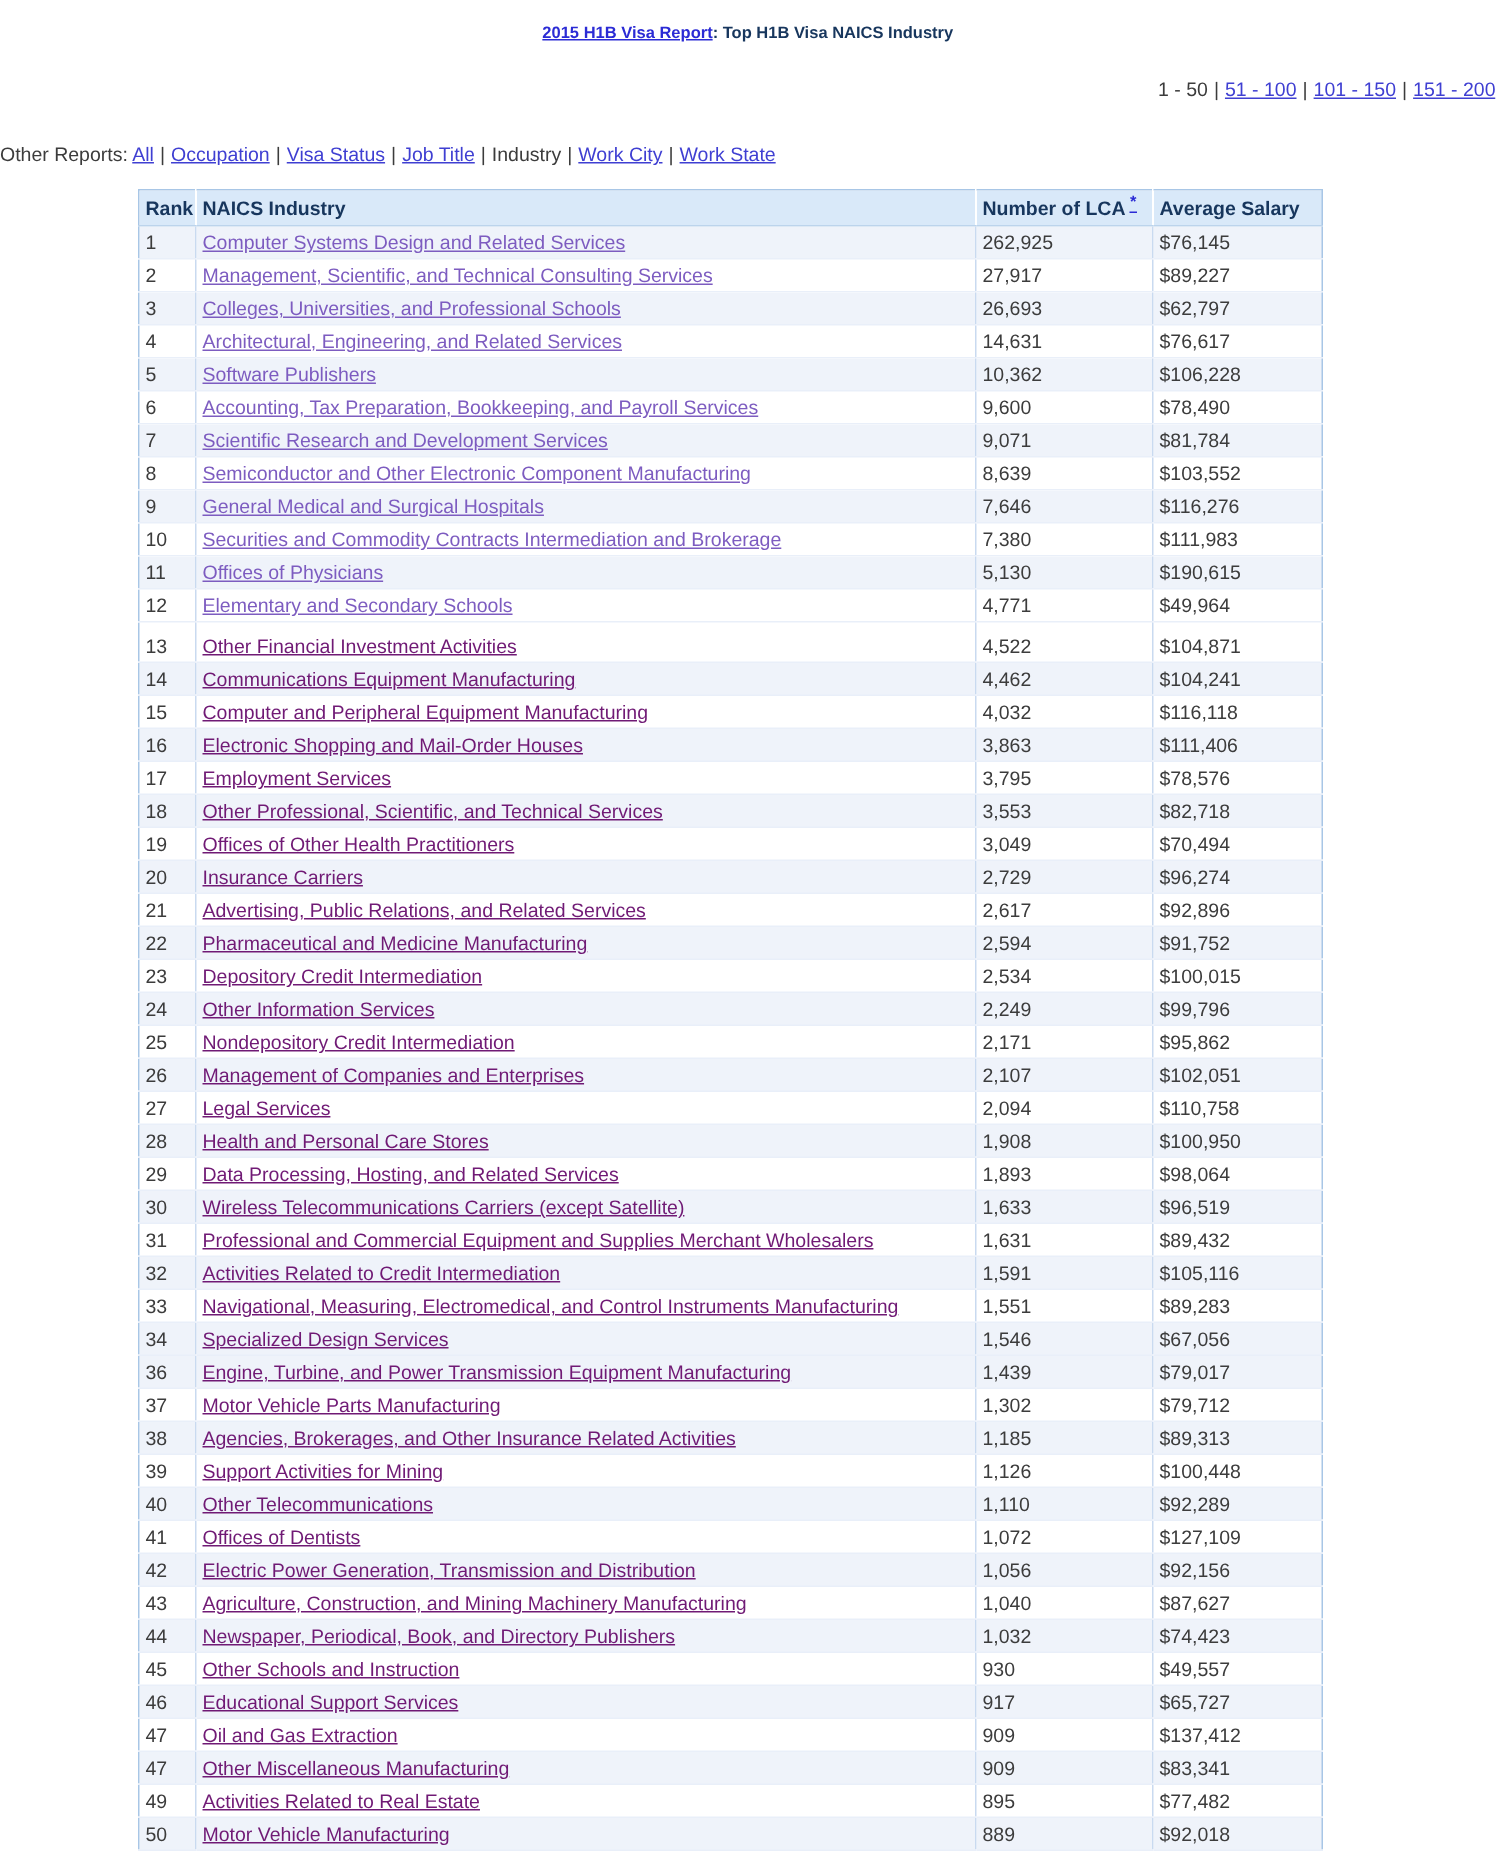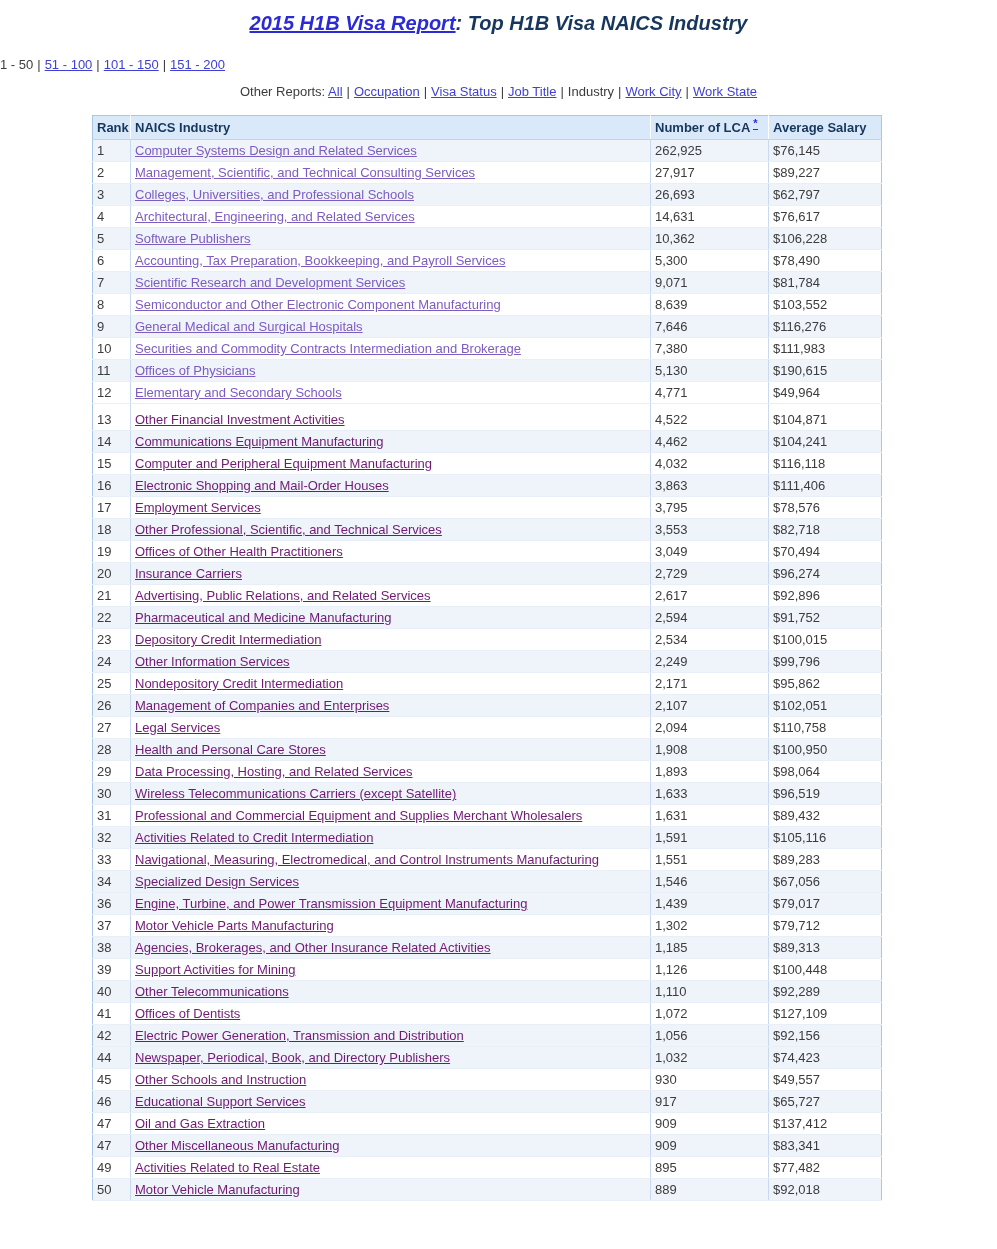--- a/index.html
+++ b/index.html
@@ -2,26 +2,26 @@
 <html><head>
 <meta charset="utf-8">
 <style>
   html,body{margin:0;padding:0;background:#ffffff;}
   body{
     width:997px;height:1249px;overflow:hidden;
     font-family:"Liberation Sans","DejaVu Sans",sans-serif;
     color:#3c3c3c;
   }
   .page-header{text-align:center;padding-top:12px;}
-  .page-title{font-size:20px;font-weight:bold;color:#17365d;font-style:italic;}
+  .page-title{font-size:11px;font-weight:bold;color:#17365d;}
   .page-title a{color:#2b2bd5;text-decoration:underline;}
-  .pagination{margin-top:22px;text-align:left;font-size:13px;color:#3c3c3c;}
+  .pagination{margin-top:22px;text-align:right;font-size:13px;color:#3c3c3c;}
   .pagination a{color:#3f3fd2;text-decoration:underline;}
   .sep{color:#3c3c3c;padding:0 4px;}
-  .other-reports{margin-top:12px;text-align:center;font-size:13px;color:#3c3c3c;}
+  .other-reports{margin-top:28px;text-align:left;font-size:13px;color:#3c3c3c;}
   .other-reports a{color:#3f3fd2;text-decoration:underline;}
 
   .report-table{
     margin:16px 0 0 92px;
     border-collapse:collapse;
     table-layout:fixed;
     width:789px;
     font-size:13px;
     border:1px solid #a8c6e6;
   }
@@ -124,21 +124,21 @@
       </tr>
       <tr class="striped visited">
         <td>5</td>
         <td class="ind"><a href="#">Software Publishers</a></td>
         <td>10,362</td>
         <td>$106,228</td>
       </tr>
       <tr class="plain visited">
         <td>6</td>
         <td class="ind"><a href="#">Accounting, Tax Preparation, Bookkeeping, and Payroll Services</a></td>
-        <td>5,300</td>
+        <td>9,600</td>
         <td>$78,490</td>
       </tr>
       <tr class="striped visited">
         <td>7</td>
         <td class="ind"><a href="#">Scientific Research and Development Services</a></td>
         <td>9,071</td>
         <td>$81,784</td>
       </tr>
       <tr class="plain visited">
         <td>8</td>
@@ -343,20 +343,26 @@
         <td class="ind"><a href="#">Offices of Dentists</a></td>
         <td>1,072</td>
         <td>$127,109</td>
       </tr>
       <tr class="striped fresh">
         <td>42</td>
         <td class="ind"><a href="#">Electric Power Generation, Transmission and Distribution</a></td>
         <td>1,056</td>
         <td>$92,156</td>
       </tr>
+      <tr class="plain fresh">
+        <td>43</td>
+        <td class="ind"><a href="#">Agriculture, Construction, and Mining Machinery Manufacturing</a></td>
+        <td>1,040</td>
+        <td>$87,627</td>
+      </tr>
       <tr class="striped fresh">
         <td>44</td>
         <td class="ind"><a href="#">Newspaper, Periodical, Book, and Directory Publishers</a></td>
         <td>1,032</td>
         <td>$74,423</td>
       </tr>
       <tr class="plain fresh">
         <td>45</td>
         <td class="ind"><a href="#">Other Schools and Instruction</a></td>
         <td>930</td>

